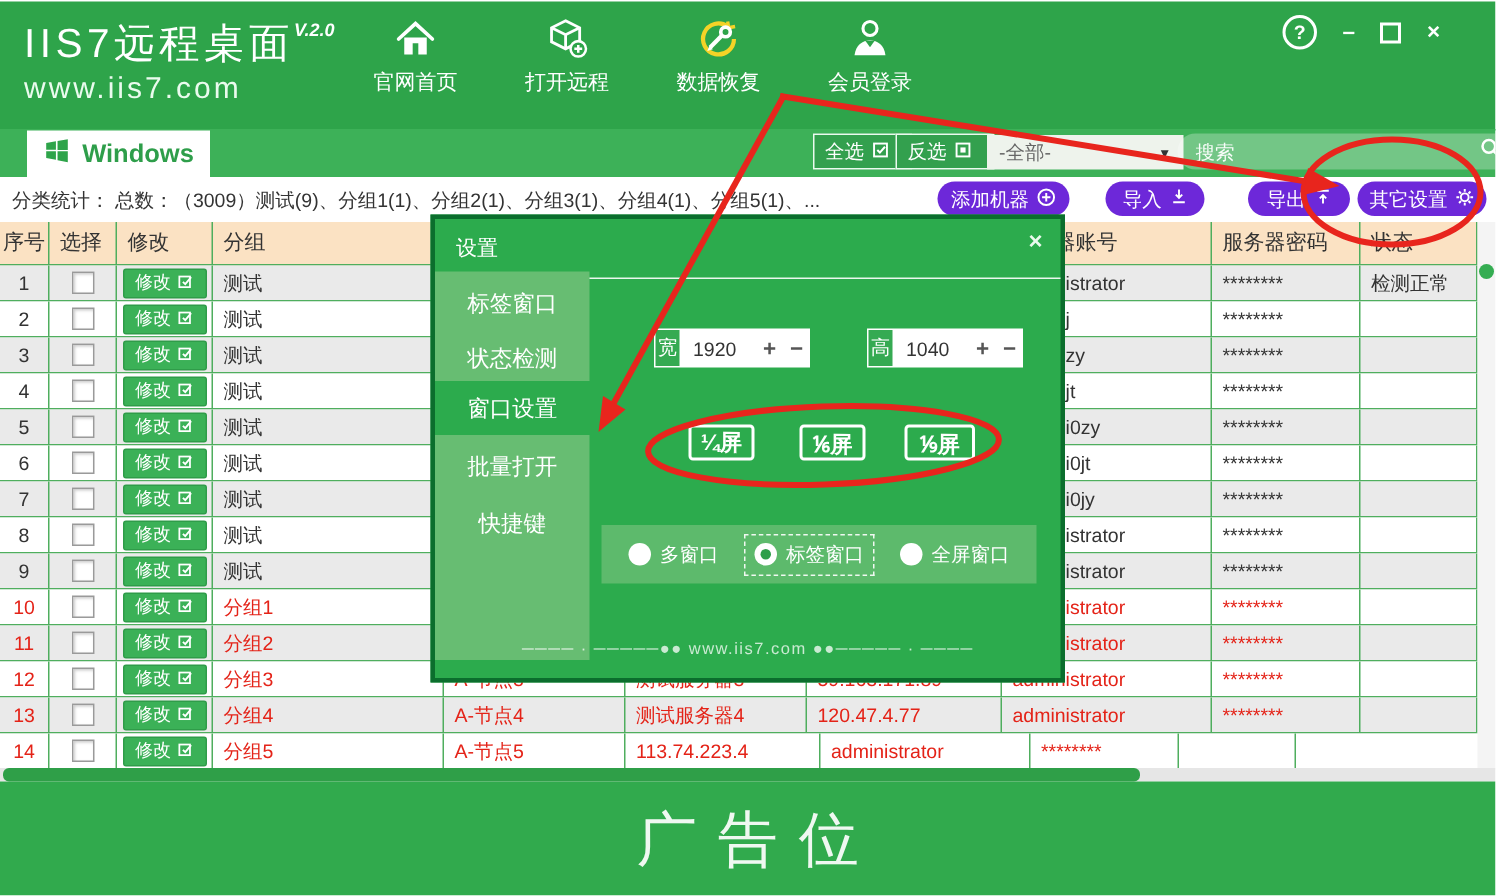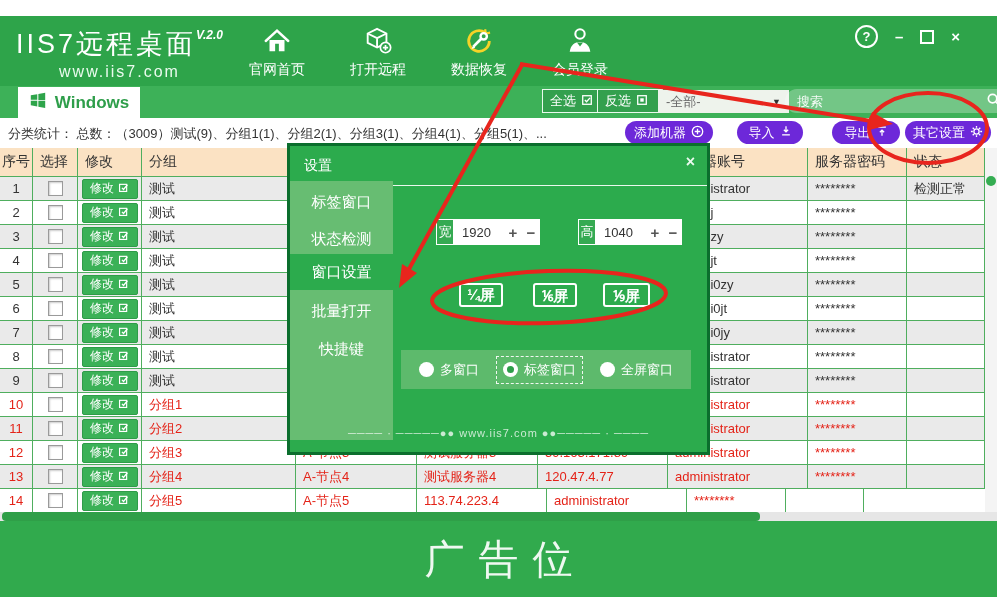--- a/index.html
+++ b/index.html
@@ -1,24 +1,24 @@
 <!DOCTYPE html>
 <html><head>
 <meta charset="utf-8">
 <style>
   html,body{margin:0;padding:0;}
   body{width:997px;height:597px;position:relative;overflow:hidden;
        font-family:"Liberation Sans",sans-serif;background:#fff;-webkit-font-smoothing:antialiased;}
   .abs{position:absolute;}
   
-  .titlebar{left:0;top:16px;width:997px;height:85px;background:#2ea44a;border-bottom:1px solid #279540;}
+  .titlebar{left:0;top:1px;width:997px;height:85px;background:#2ea44a;border-bottom:1px solid #279540;}
   .logo{left:16px;top:10px;color:#fff;}
   .logo-line1{font-size:27px;font-weight:300;letter-spacing:3px;white-space:nowrap;}
   .logo-ver{font-size:12px;font-style:italic;font-weight:bold;vertical-align:14px;letter-spacing:0;}
-  .logo-site{font-size:16px;font-weight:300;letter-spacing:2px;text-align:center;margin-top:1px;color:#eafbee;}
+  .logo-site{font-size:20px;font-weight:300;letter-spacing:2px;text-align:left;margin-top:1px;color:#eafbee;}
   .nav{left:243px;top:8px;display:flex;gap:33px;}
   .nav-item{width:68px;display:flex;flex-direction:column;align-items:center;cursor:pointer;color:#fff;}
   .nav-item .nicon{height:34px;display:flex;align-items:center;justify-content:center;}
   .nav-item .nlabel{font-size:14px;margin-top:3px;white-space:nowrap;}
   .winctl{top:9px;display:flex;align-items:center;gap:17px;left:855px;color:#fff;}
   .helpbtn{width:19px;height:19px;border:2px solid #fff;border-radius:50%;font-size:13px;font-weight:bold;
            display:flex;align-items:center;justify-content:center;}
   .ctlbtn{font-size:15px;line-height:15px;font-weight:bold;}
   .maxbox{width:10px;height:10px;border:2px solid #fff;}
   

